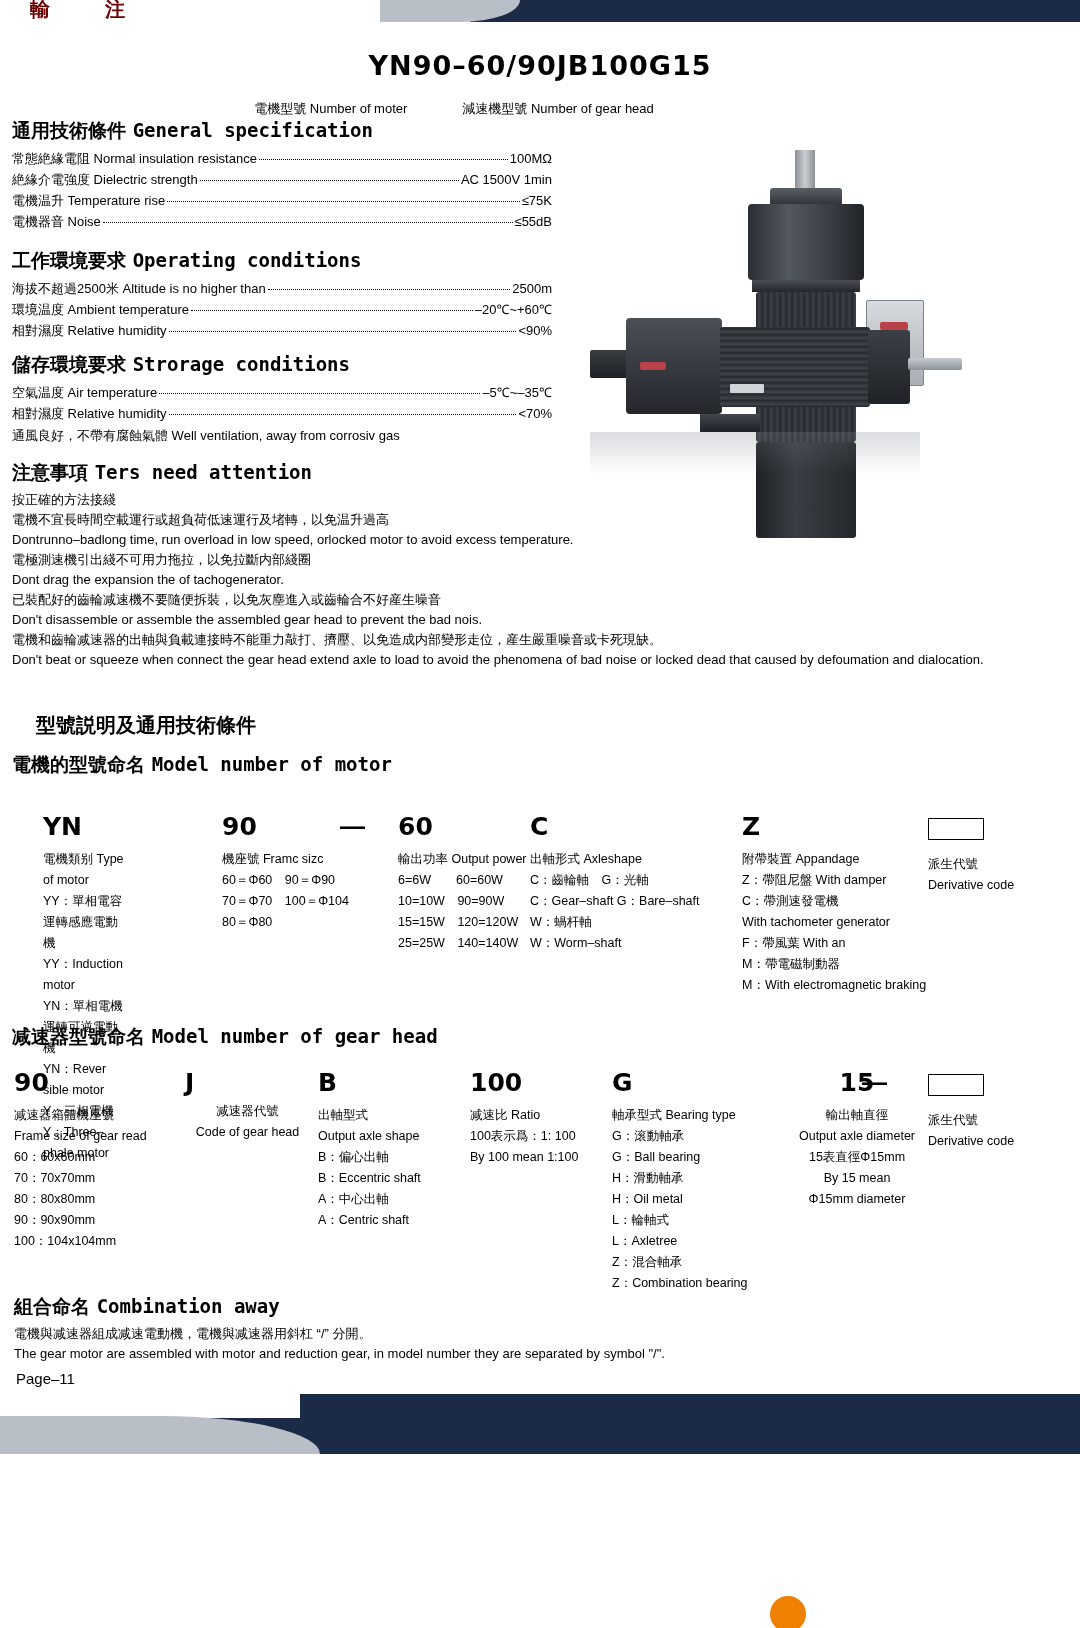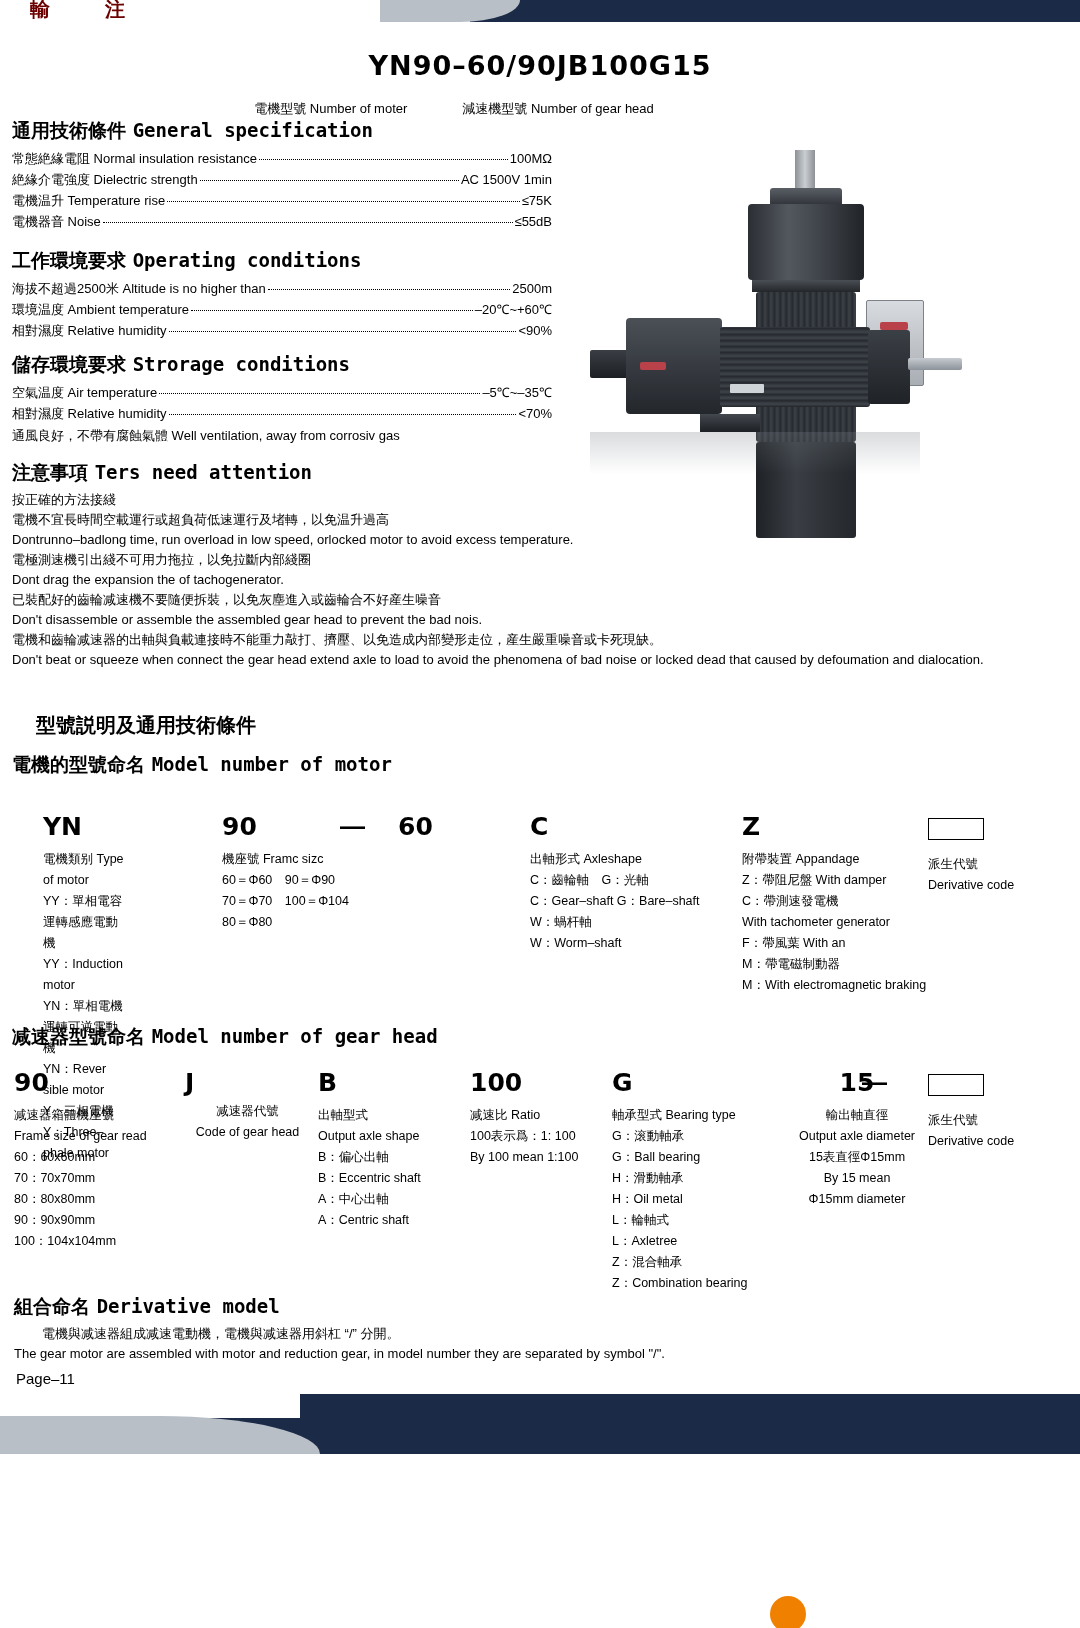--- a/index.html
+++ b/index.html
@@ -274,20 +274,27 @@
       <div>80＝Φ80</div>
     </div>
   </div>
 
   <div class="section" style="top:790px; left:340px;">
     <div class="dash-big">—</div>
   </div>
 
   <div class="section" style="top:790px; left:398px; width:135px;">
     <div class="code-big">60</div>
+    <div class="col-txt" style="margin-top:8px;">
+      <div>輸出功率 Output power</div>
+      <div>6=6W　　60=60W</div>
+      <div>10=10W　90=90W</div>
+      <div>15=15W　120=120W</div>
+      <div>25=25W　140=140W</div>
+    </div>
   </div>
 
   <div class="section" style="top:790px; left:530px; width:215px;">
     <div class="code-big">C</div>
     <div class="col-txt" style="margin-top:8px;">
       <div>出軸形式 Axleshape</div>
       <div>C：齒輪軸　G：光軸</div>
       <div>C：Gear–shaft  G：Bare–shaft</div>
       <div>W：蝸杆軸</div>
       <div>W：Worm–shaft</div>
@@ -398,23 +405,23 @@
     <div class="box"></div>
     <div class="col-txt" style="margin-top:14px;">
       <div>派生代號</div>
       <div>Derivative code</div>
     </div>
   </div>
 
   <div class="section" style="top:1272px; left:14px; width:1050px;">
     <div class="sec-h2">
       <span>組合命名</span>
-      <span class="en">Derivative model</span>
-    </div>
-    <div class="plain" style="margin-top:4px;margin-left:28px;">電機與减速器組成减速電動機，電機與减速器用斜杠 “/” 分開。</div>
+      <span class="en">Combination away</span>
+    </div>
+    <div class="plain" style="margin-top:4px;">電機與减速器組成减速電動機，電機與减速器用斜杠 “/” 分開。</div>
     <div class="plain">The gear motor are assembled with motor and reduction gear, in model number they are separated by symbol "/".</div>
   </div>
 
   <div class="pagenum">Page–11</div>
 </div>
 
 <div class="bottom-band">
   <div class="white-strip"></div>
   <div class="curve"></div>
 </div>

